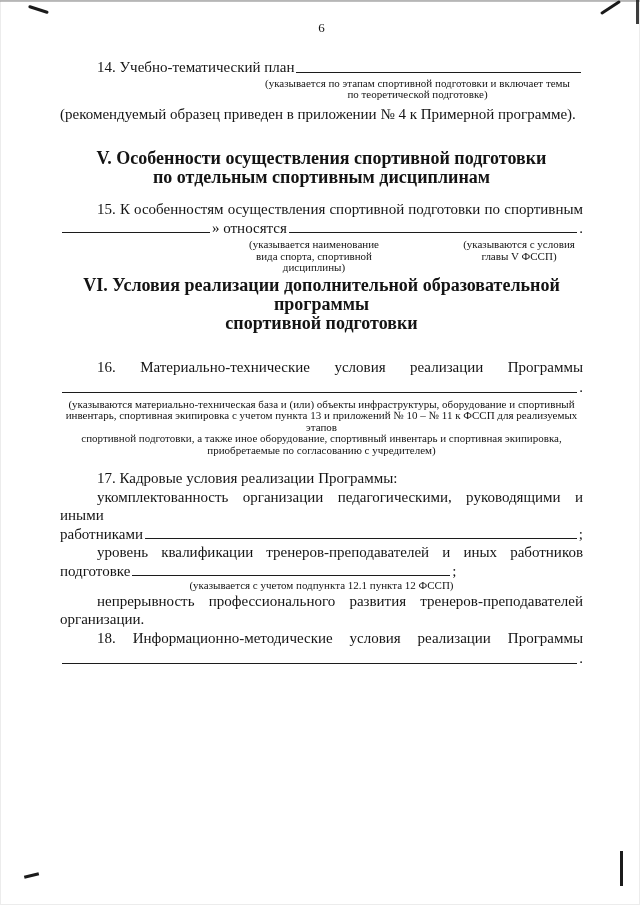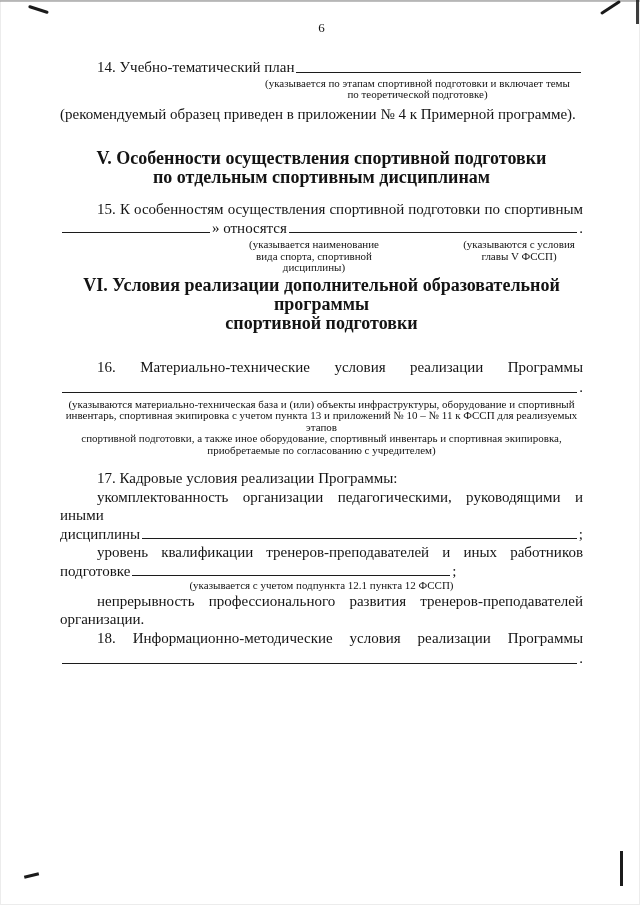--- a/index.html
+++ b/index.html
@@ -118,21 +118,21 @@
   <div class="cap" id="item16-cap">
     <div>(указываются материально-техническая база и (или) объекты инфраструктуры, оборудование и спортивный</div>
     <div>инвентарь, спортивная экипировка с учетом пункта 13 и приложений № 10 – № 11 к ФССП для реализуемых этапов</div>
     <div>спортивной подготовки, а также иное оборудование, спортивный инвентарь и спортивная экипировка,</div>
     <div>приобретаемые по согласованию с учредителем)</div>
   </div>
 
   <div class="t indent" id="item17-l1">17. Кадровые условия реализации Программы:</div>
   <div class="t spread indent">укомплектованность организации педагогическими, руководящими и иными</div>
   <div class="row t">
-    <span class="t">дисциплины</span>
+    <span class="t">работниками</span>
     <span class="blank grow"></span>
     <span class="t">;</span>
   </div>
   <div class="t spread indent">уровень квалификации тренеров-преподавателей и иных работников</div>
   <div class="row t">
     <span class="t">подготовке</span>
     <span class="blank" id="item17-blank5"></span>
     <span class="t">;</span>
   </div>
   <div class="cap">(указывается с учетом подпункта 12.1 пункта 12 ФССП)</div>

